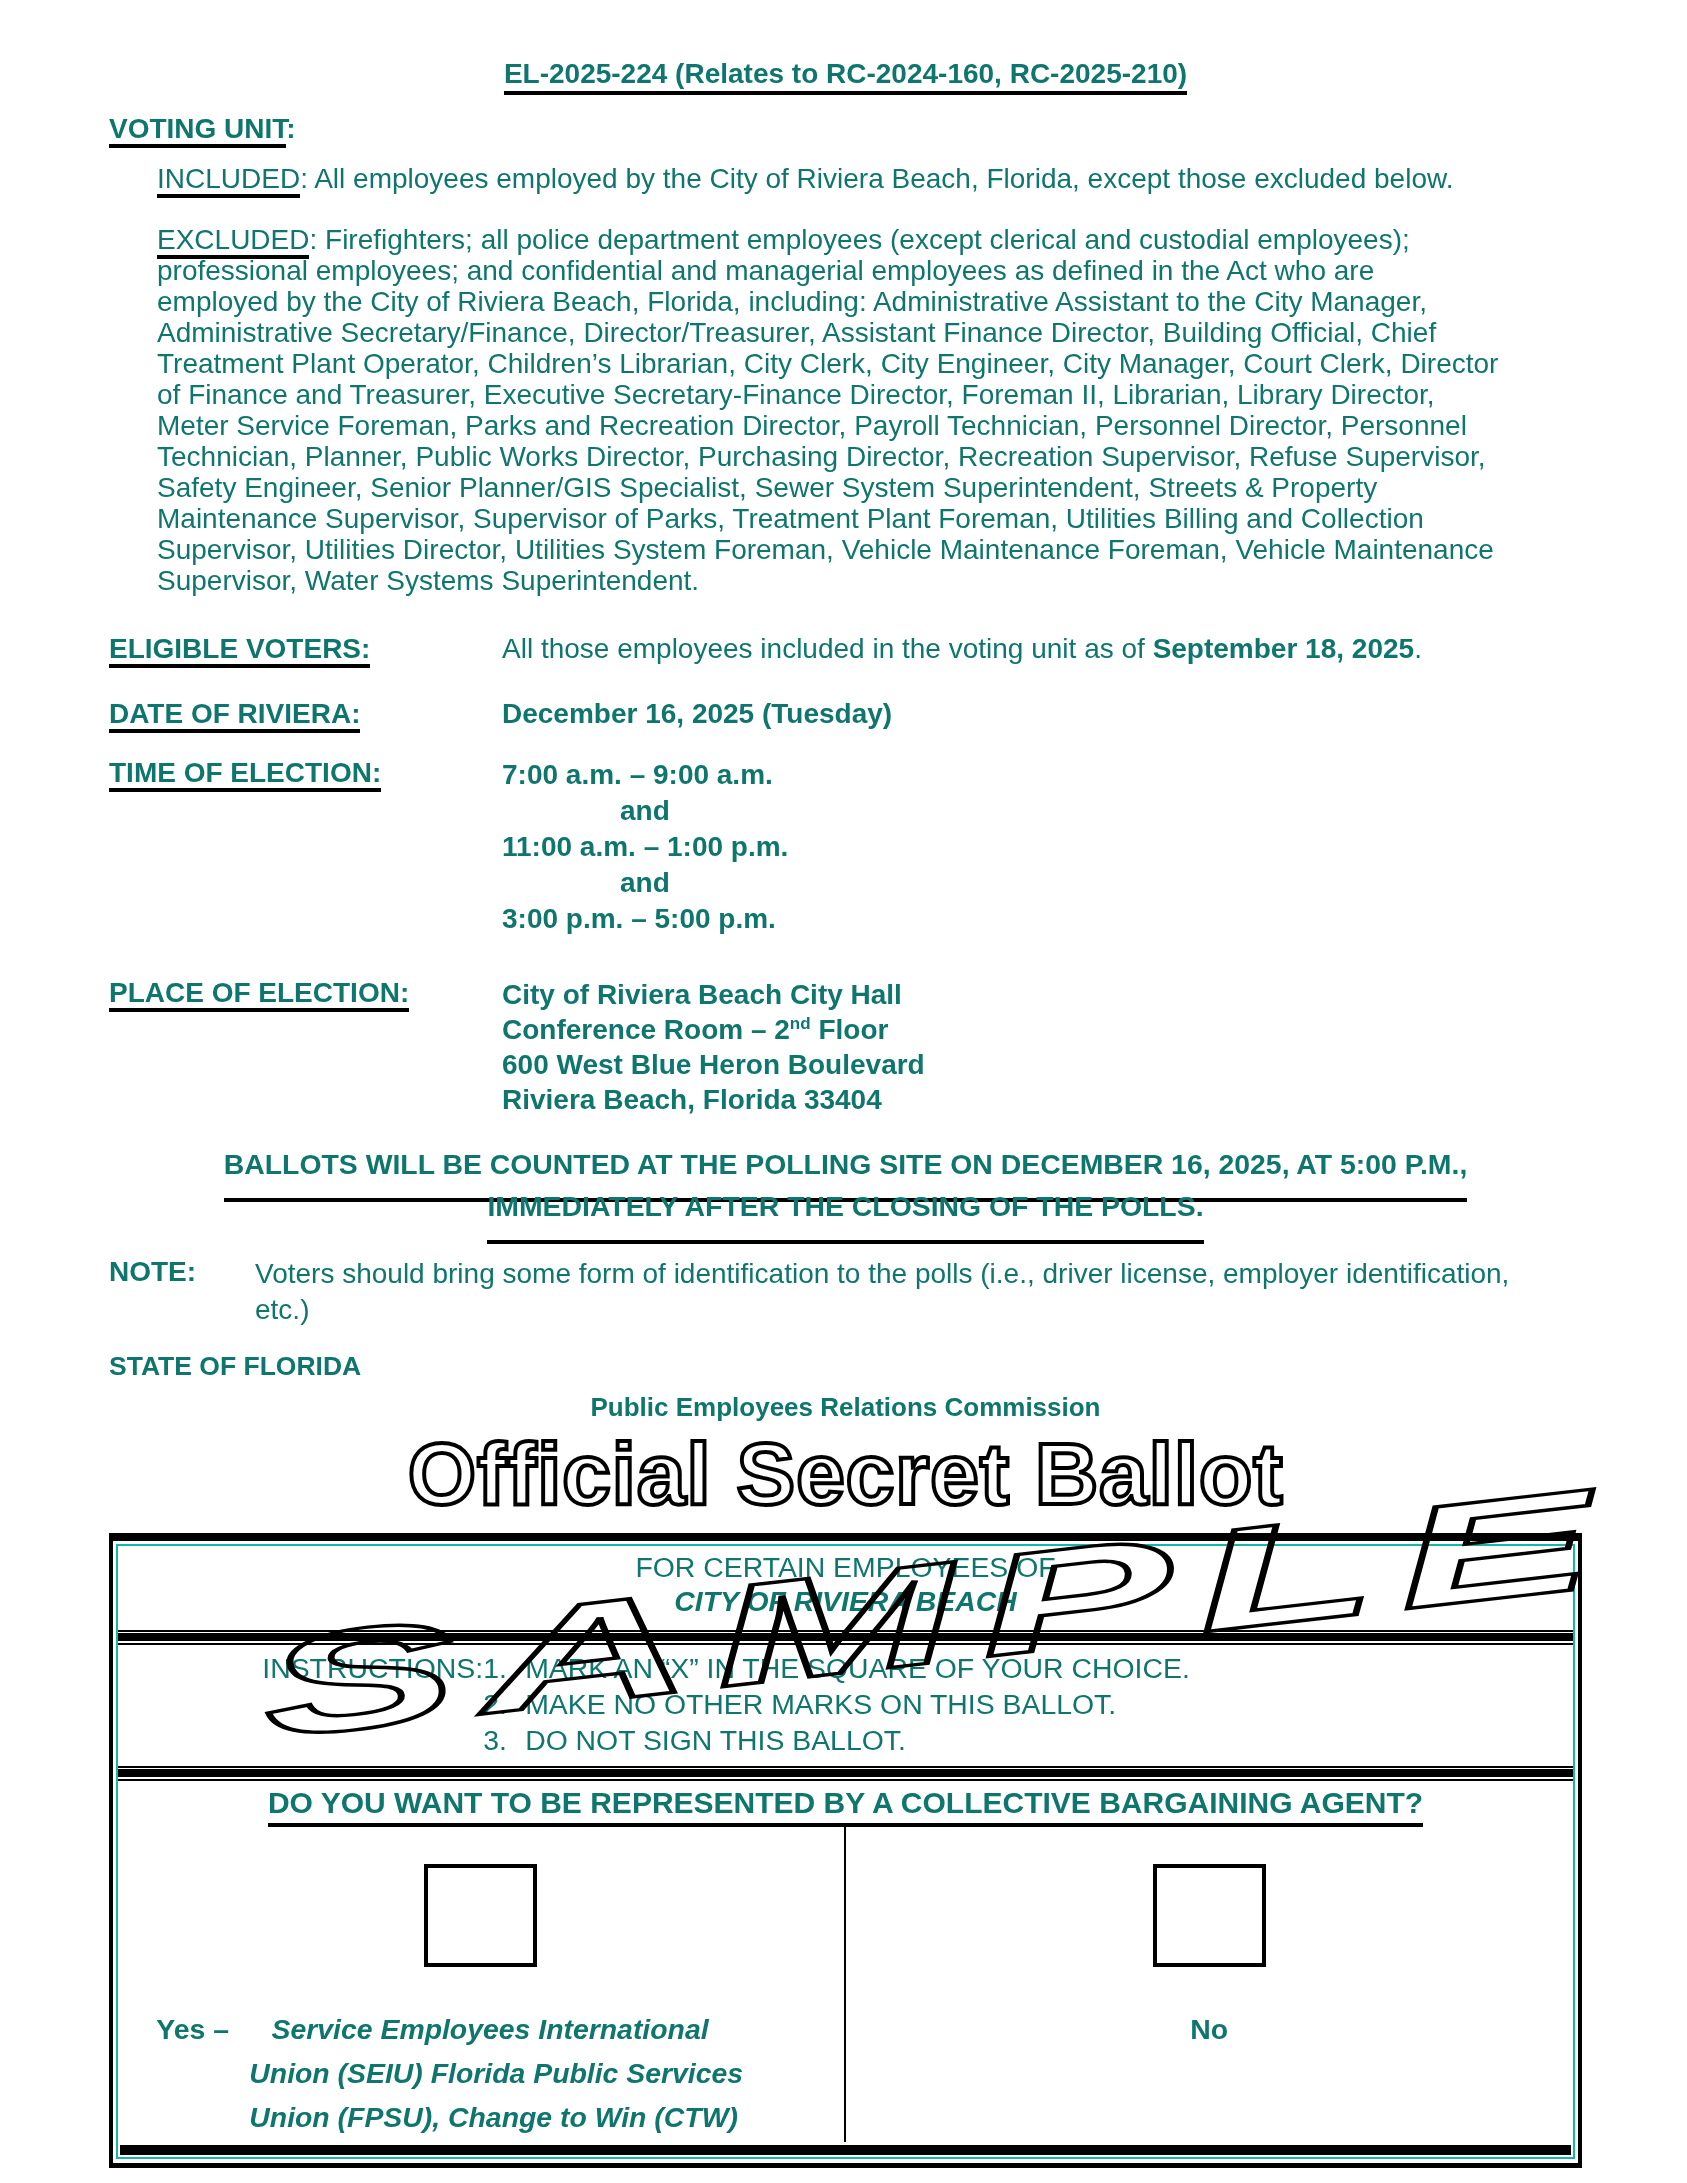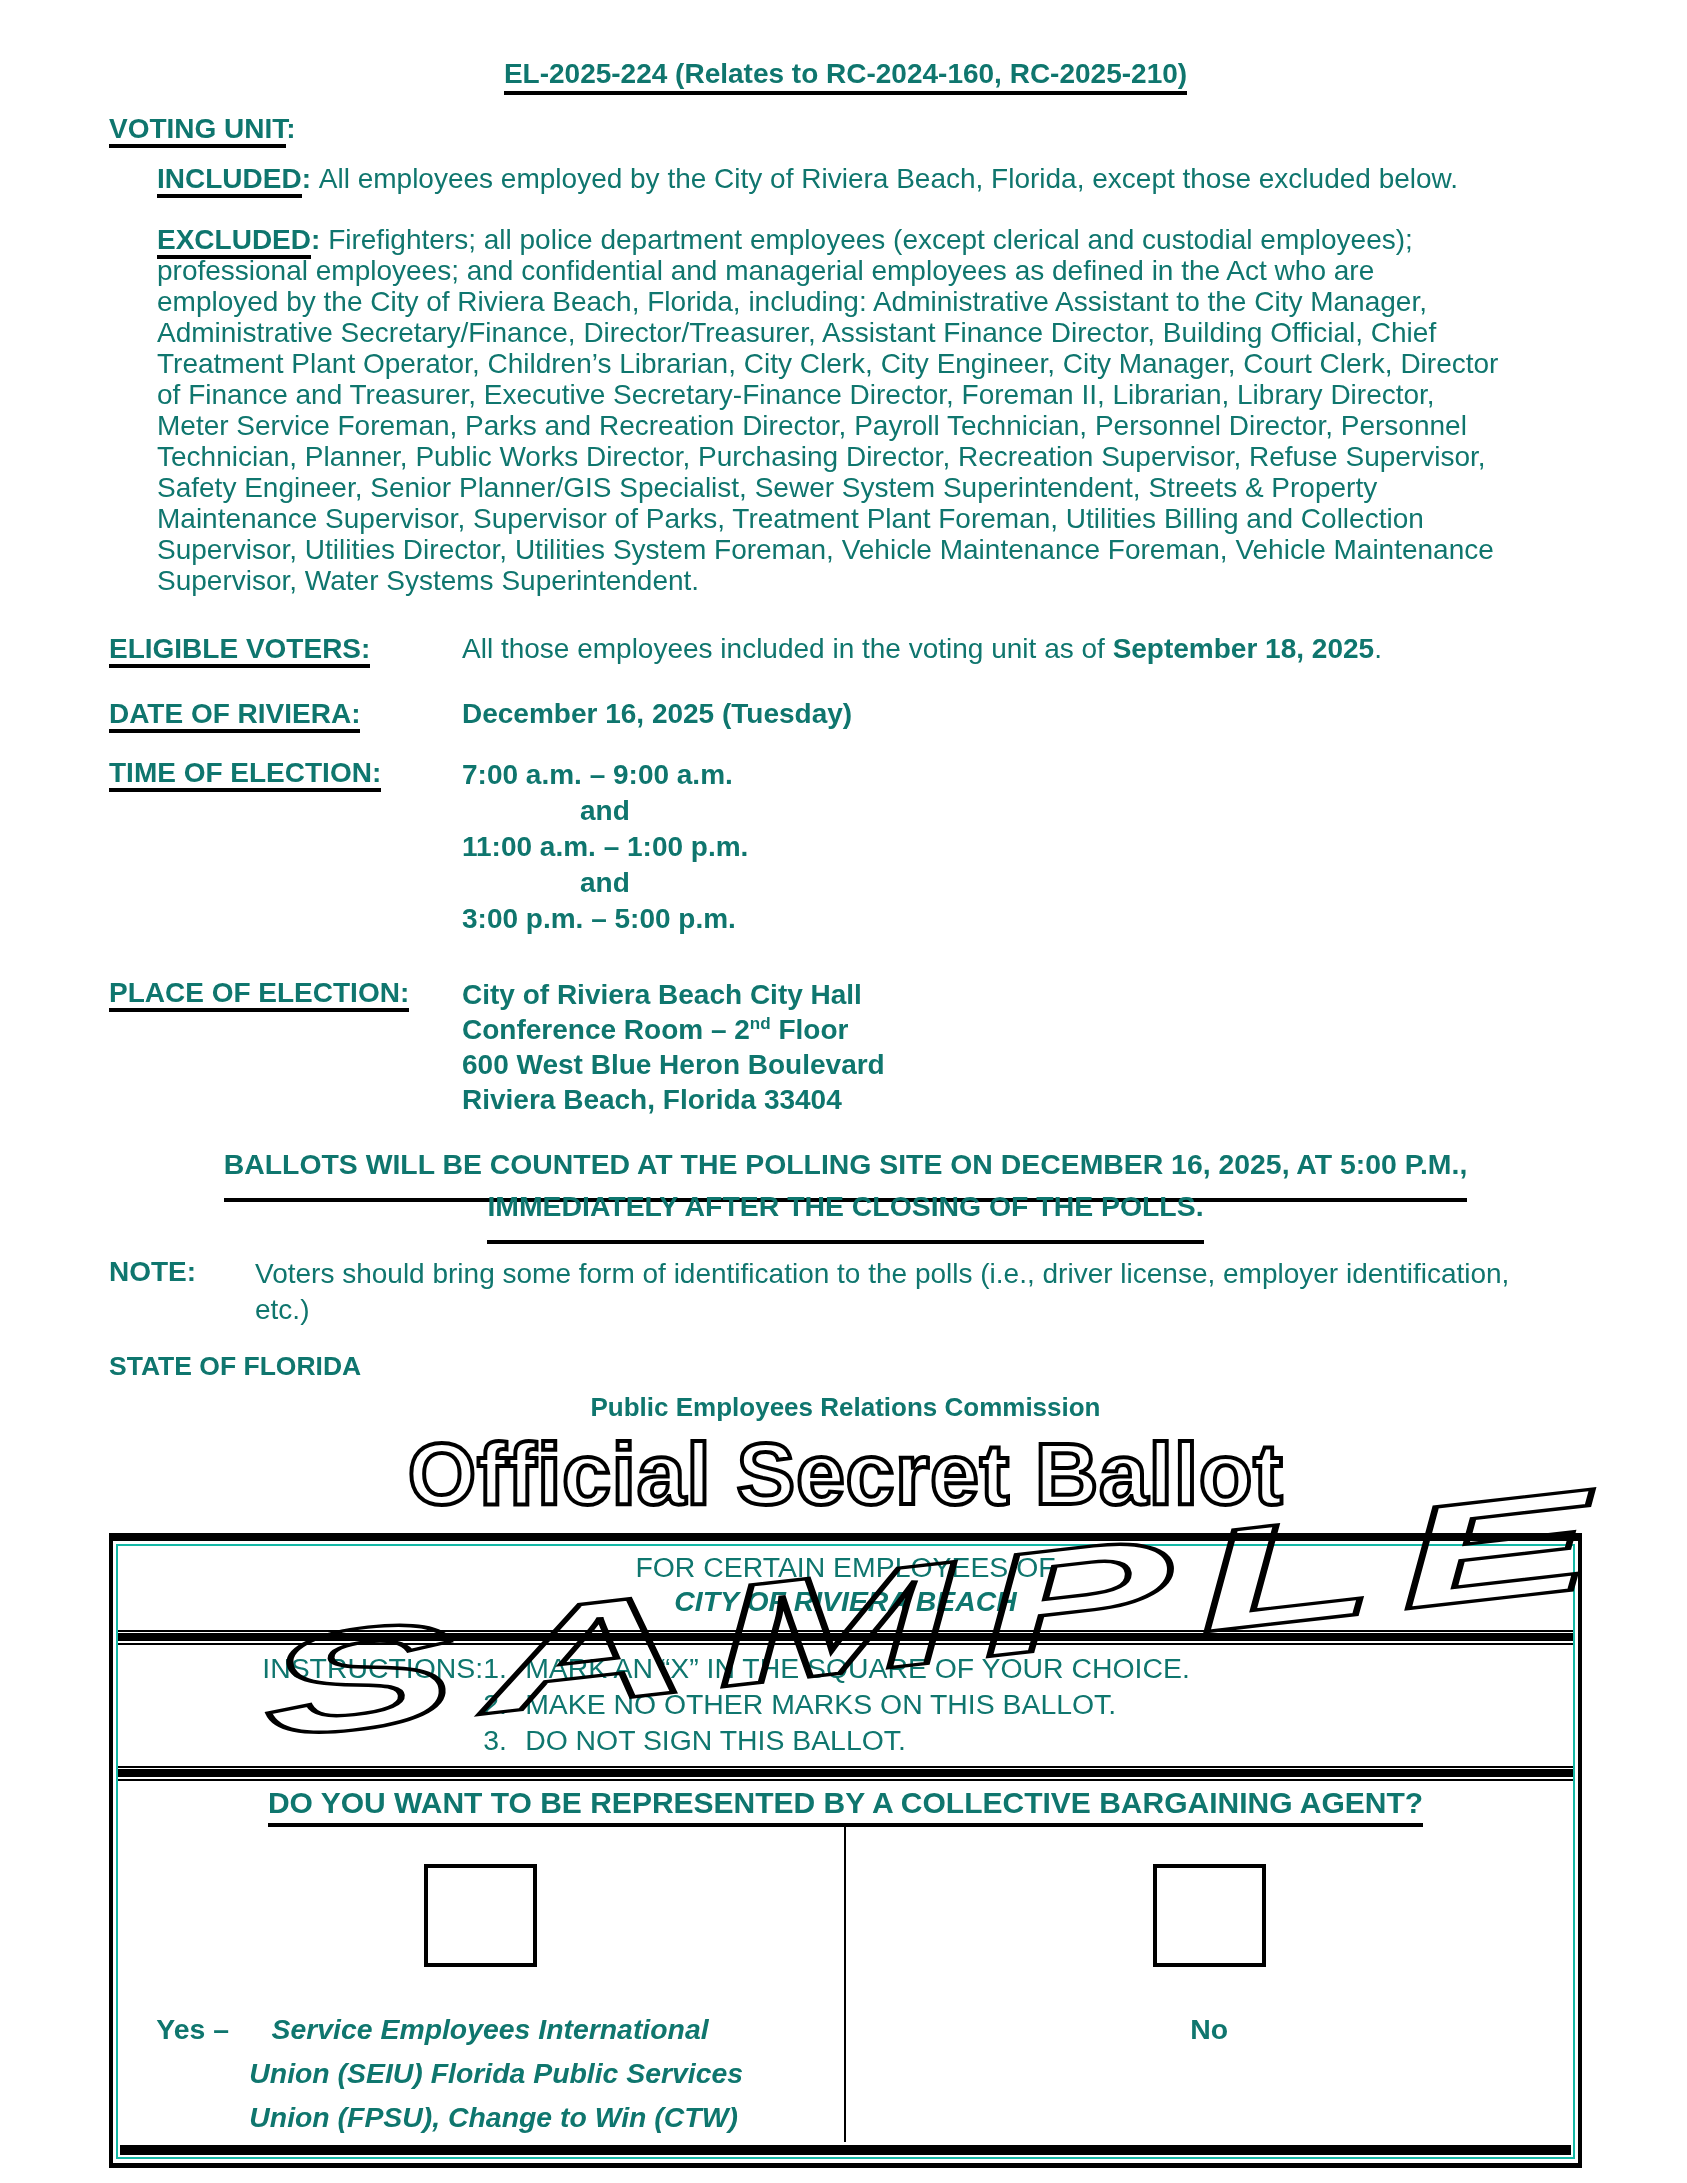--- a/index.html
+++ b/index.html
@@ -18,24 +18,24 @@
   b,.b{font-weight:bold;}
 
   .case-header{
     text-align:center;font-weight:bold;margin-bottom:24px;white-space:nowrap;
   }
   .case-header .u{padding-bottom:2px;}
 
   .voting-unit{font-weight:bold;margin-bottom:18.5px;}
 
   .para{margin-left:48px;width:1343px;margin-bottom:30px;}
-  .para .plabel{font-weight:bold;}
+  .para .plabel{font-weight:normal;}
   .excluded{margin-bottom:37px;}
 
-  .labelrow{display:flex;margin-bottom:34px;}
+  .labelrow{display:flex;margin-bottom:34px;gap:40px;}
   .labelrow .rlabel{flex:0 0 353px;font-weight:bold;white-space:nowrap;}
   .labelrow .rvalue{white-space:nowrap;}
   .eligible{margin-bottom:34px;}
   .daterow{margin-bottom:28px;}
   .timerow{margin-bottom:40px;}
   .timerow .rvalue div, .placerow .rvalue div{line-height:36px;font-weight:bold;white-space:nowrap;}
   .timerow .and{padding-left:118px;}
   .placerow{margin-bottom:26.5px;}
   .placerow .rvalue div{line-height:35px;}
   sup.ord{font-size:17px;vertical-align:super;line-height:0;}

